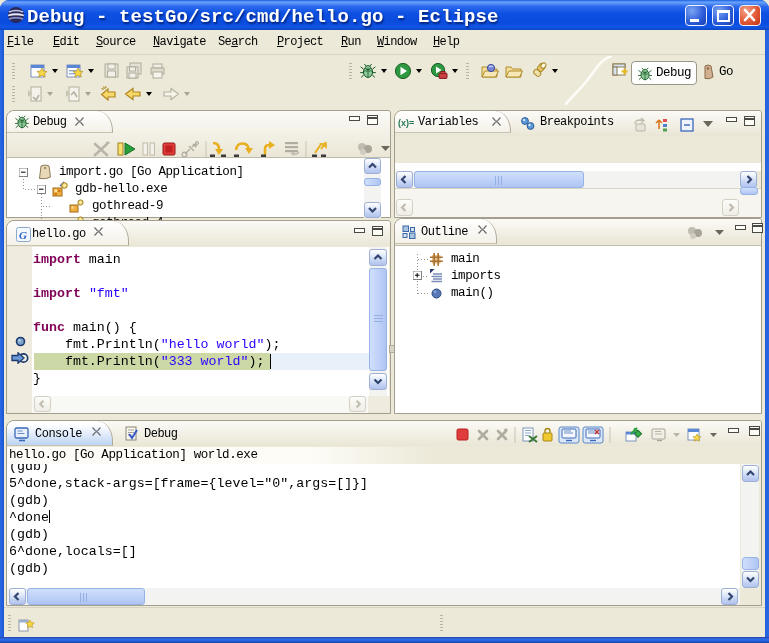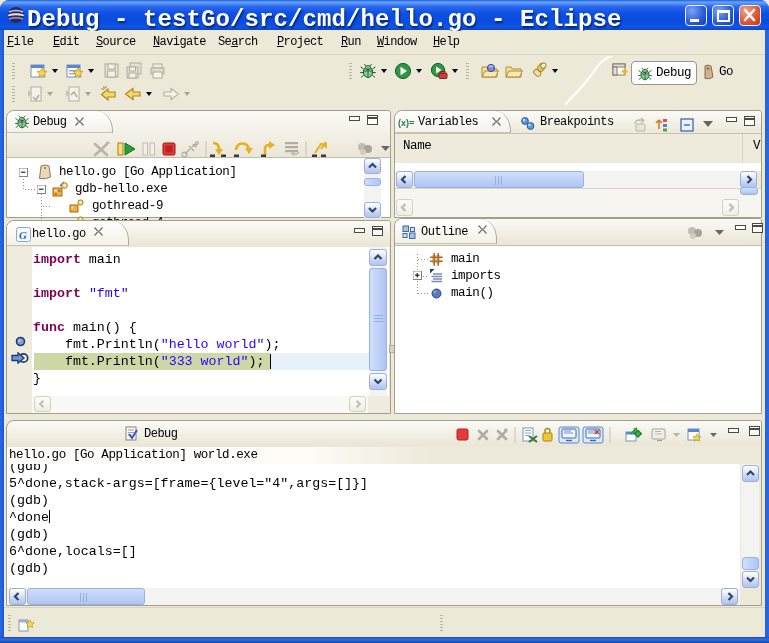--- a/index.html
+++ b/index.html
@@ -10,21 +10,21 @@
 
 #frame { position:absolute; left:0; top:0; width:769px; height:643px;
   background:linear-gradient(90deg,#2a6ae4 0,#1c56d6 4px,#1c56d6 99%,#2a6ae4 100%);
   border-radius:9px 9px 0 0; }
 #botborder { position:absolute; left:0; top:637px; width:769px; height:6px;
   background:linear-gradient(180deg,#2c3e9e 0,#2e6eea 2px,#2262e0 4px,#16449c 6px); }
 #client { position:absolute; left:4px; top:30px; width:761px; height:607px; background:#ece9d8; }
 #titlebar { position:absolute; left:0; top:0; width:769px; height:30px;
   background:linear-gradient(180deg,#1a5ae0 0%,#4a8cf4 4%,#66a0f8 8%,#2a68ec 22%,#0d50e2 45%,#0b4cde 75%,#1156e6 90%,#0d46c0 100%);
   border-radius:9px 9px 0 0; }
-#titlebar .ttext { position:absolute; left:27px; top:6px; color:#fff; font-size:24px; font-weight:bold;
+#titlebar .ttext { position:absolute; left:27px; top:6px; color:#fff; font-size:19px; font-weight:bold;
   letter-spacing:0.1px; text-shadow:1px 2px 2px #00237a; white-space:pre; }
 .tbtn { position:absolute; top:5px; width:22px; height:21px; border:1px solid #eef4fd; border-radius:4px; }
 .tbtn.min, .tbtn.max { background:radial-gradient(circle at 30% 25%,#7ba4f2,#2a5ad8 60%,#1a3da8); }
 .tbtn.close { background:radial-gradient(circle at 30% 25%,#f2a088,#e25937 55%,#c13315); }
 
 
 #menubar { position:absolute; left:4px; top:31px; width:761px; height:24px; background:#ece9d8; border-bottom:1px solid #d8d4c4;}
 #menubar span { position:absolute; top:4px; font-size:12px; letter-spacing:-0.6px; color:#000; }
 #menubar u { text-decoration:underline; }
 
@@ -332,21 +332,21 @@
   <div class="white" style="position:absolute;left:0;top:46px;width:383px;height:60px;border-top:1px solid #c0bcac">
     <div class="treerow" style="left:12px;top:7px">
       <svg class="abs" style="left:0;top:3px" width="9" height="9" viewBox="0 0 9 9">
           <rect x="0" y="0" width="8.5" height="8.5" fill="#fff" stroke="#808080"></rect>
           <line x1="2" y1="4.2" x2="6.5" y2="4.2" stroke="#000"></line>
         </svg>
       <svg class="abs" style="left:18px;top:-1px" width="16" height="16" viewBox="0 0 16 16">
           <path d="M4 2 q4-2 8 0 l1.5 11 q-4 2.5-11 1.5 z" fill="#e8d8b8" stroke="#8a7a58"></path>
           <circle cx="8" cy="4" r="1.1" fill="#8a7a58"></circle>
         </svg>
-      <span class="abs" style="left:40px;top:0">hello.go [Go Application]</span>
+      <span class="abs" style="left:40px;top:0">import.go [Go Application]</span>
     </div>
     <div class="treerow" style="left:30px;top:24px">
       <svg class="abs" style="left:0;top:3px" width="9" height="9" viewBox="0 0 9 9">
           <rect x="0" y="0" width="8.5" height="8.5" fill="#fff" stroke="#808080"></rect>
           <line x1="2" y1="4.2" x2="6.5" y2="4.2" stroke="#000"></line>
         </svg>
       <svg class="abs" style="left:15px;top:-1px" width="17" height="17" viewBox="0 0 17 17">
           <rect x="1" y="7" width="9" height="8" fill="#f0b040" stroke="#a06818"></rect>
           <rect x="2.5" y="8.5" width="2.5" height="2.5" fill="#f8e0a0"></rect>
           <rect x="6" y="8.5" width="2.5" height="2.5" fill="#c87818"></rect>
@@ -420,25 +420,20 @@
     <rect x="30" y="3" width="4" height="3" fill="#e05050"></rect>
       <rect x="30" y="8" width="4" height="3" fill="#5080d0"></rect>
       <rect x="30" y="12.5" width="4" height="3" fill="#50a050"></rect>
     <rect x="48" y="3" width="12" height="12" fill="#eef2fa" stroke="#3a68b8" stroke-width="1.3"></rect>
     <line x1="51" y1="9" x2="57" y2="9" stroke="#3a68b8" stroke-width="1.4"></line>
     <path d="M70 5 h10 l-5 6 z" fill="#6a675c"></path>
   </svg>
   <div class="mmin" style="left:331px;top:6px"></div>
   <div class="mmax" style="left:349px;top:5px"></div>
 
-  <div class="abs" style="left:0;top:22px;width:366px;height:30px;background:#eeebdd;border-top:1px solid #c8c2b0">
-    <span class="mono12" style="position:absolute;left:8px;top:5px">Name</span>
-    <span class="mono12" style="position:absolute;left:358px;top:5px">V</span>
-    <div class="abs" style="left:347px;top:0;width:1px;height:30px;background:#d8d4c6"></div>
-  </div>
   <div class="abs" style="left:0;top:52px;width:366px;height:8px;background:#fff"></div>
 
   <div class="strackh" style="left:0;top:60px;width:362px;height:17px"></div>
   <div class="sbtn" style="left:1px;top:60px;width:17px;height:17px"><svg width="15" height="15" viewBox="0 0 15 15">
         <path d="M8.5 4 L5 7.5 L8.5 11" stroke="#31456e" stroke-width="2.2" fill="none"></path>
       </svg></div>
   <div class="sthumbh" style="left:19px;top:60px;width:170px;height:17px">
     <div class="abs" style="left:80px;top:4px;width:9px;height:9px;background:repeating-linear-gradient(90deg,#94b0e2 0 1px,transparent 1px 3px)"></div>
   </div>
   <div class="sbtn" style="left:345px;top:60px;width:17px;height:17px"><svg width="15" height="15" viewBox="0 0 15 15">
@@ -574,20 +569,31 @@
         <circle cx="7.5" cy="7.5" r="4.5" fill="#5878b8" stroke="#2a4a80"></circle>
           <circle cx="6" cy="5.8" r="1.4" fill="#88a8d8"></circle>
       </svg>
       <span class="abs" style="left:38px;top:1px">main()</span>
     </div>
   </div>
 </div>
 
 <div class="view" id="console" style="left:6px;top:420px;width:756px;height:186px;border-radius:8px 3px 0 0">
   <div class="tabstrip" style="border-radius:8px 2px 0 0"></div>
+  <div class="vtab tall" style="left:0;width:106px;border-top-left-radius:8px;background:linear-gradient(180deg,#ffffff 15%,#dde9fa 60%,#bdd4f2)">
+    <svg class="abs" style="left:7px;top:6px" width="16" height="15" viewBox="0 0 16 15">
+      <rect x="1" y="1" width="13" height="10" rx="1.5" fill="#e8f0fa" stroke="#3a68b8" stroke-width="1.3"></rect>
+      <path d="M3.5 4 h5 M3.5 6.5 h7" stroke="#6a90c8" stroke-width="1.2"></path>
+      <path d="M5 13.5 h6" stroke="#3a68b8" stroke-width="1.6"></path>
+    </svg>
+    <span class="lbl" style="left:28px">Console</span>
+    <svg class="xclose" style="left:84px" viewBox="0 0 11 11">
+        <path d="M1.5 1.5 C3 3 3.5 3.5 4.2 4.6 M9.5 1.5 C8 3 7.5 3.5 6.8 4.6 M1.5 9.5 C3 8 3.5 7.5 4.2 6.4 M9.5 9.5 C8 8 7.5 7.5 6.8 6.4 M4.2 4.6 Q5.5 5.5 6.8 4.6 M4.2 6.4 Q5.5 5.5 6.8 6.4" stroke="#6a6a6a" stroke-width="1.1" fill="none"></path>
+      </svg>
+  </div>
   <div class="vtab2 tall" style="left:107px;width:84px">
     <svg class="abs" style="left:10px;top:5px" width="15" height="15" viewBox="0 0 15 15">
       <rect x="2" y="1" width="10" height="13" fill="#f8f6ee" stroke="#8a867a"></rect>
       <path d="M4 4 h6 M4 6.5 h6 M4 9 h4" stroke="#a8a498" stroke-width="1"></path>
       <path d="M5 8 l3 4 l5-8" stroke="#3858c8" stroke-width="2" fill="none"></path>
     </svg>
     <span class="lbl" style="left:30px">Debug</span>
   </div>
 
   <svg class="abs" style="left:448px;top:5px" width="270" height="18" viewBox="0 0 270 18">
@@ -626,21 +632,21 @@
   </svg>
   <div class="mmin" style="left:721px;top:7px"></div>
   <div class="mmax" style="left:742px;top:5px"></div>
 
   <div class="abs" style="left:0;top:26px;width:754px;height:17px;background:linear-gradient(90deg,#fdfcf7 0,#fdfcf7 300px,#ece9d8 430px,#ece9d8 100%);border-bottom:0">
     <span class="mono12" style="position:absolute;left:2px;top:1px">hello.go [Go Application] world.exe</span>
   </div>
 
   <div class="abs white" style="left:0;top:43px;width:733px;height:124px;overflow:hidden">
     <div class="abs mono13" style="left:2px;top:-6px;line-height:17px">(gdb) 
-5^done,stack-args=[frame={level="4",args=[]}]
+5^done,stack-args=[frame={level="0",args=[]}]
 (gdb) 
 ^done
 (gdb) 
 6^done,locals=[]
 (gdb) </div>
     <div class="abs" style="left:42px;top:46px;width:1px;height:13px;background:#000"></div>
   </div>
 
   <div class="strackv" style="left:734px;top:43px;width:18px;height:124px"></div>
   <div class="sbtn" style="left:735px;top:44px;width:17px;height:17px"><svg width="15" height="15" viewBox="0 0 15 15">

